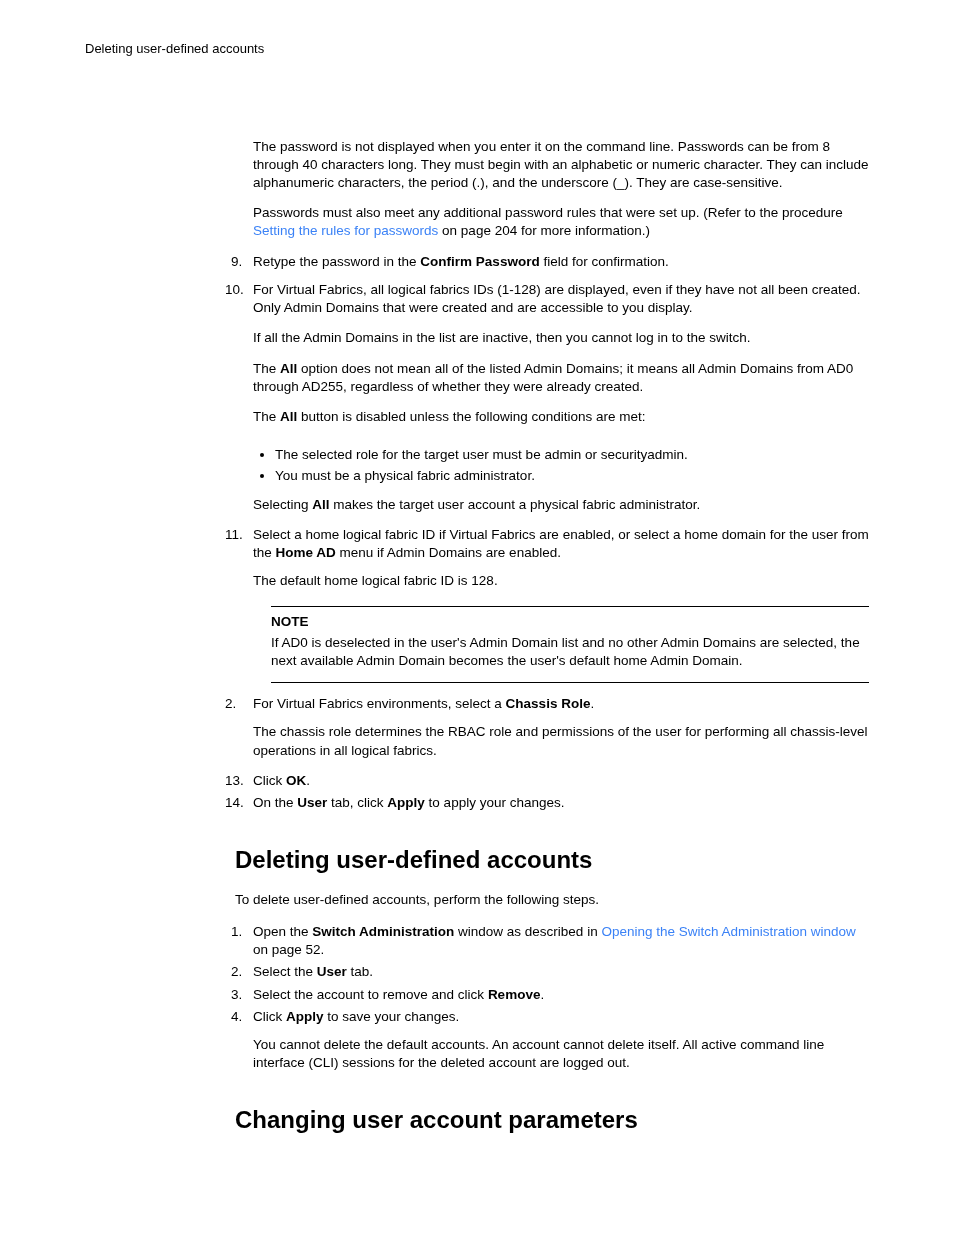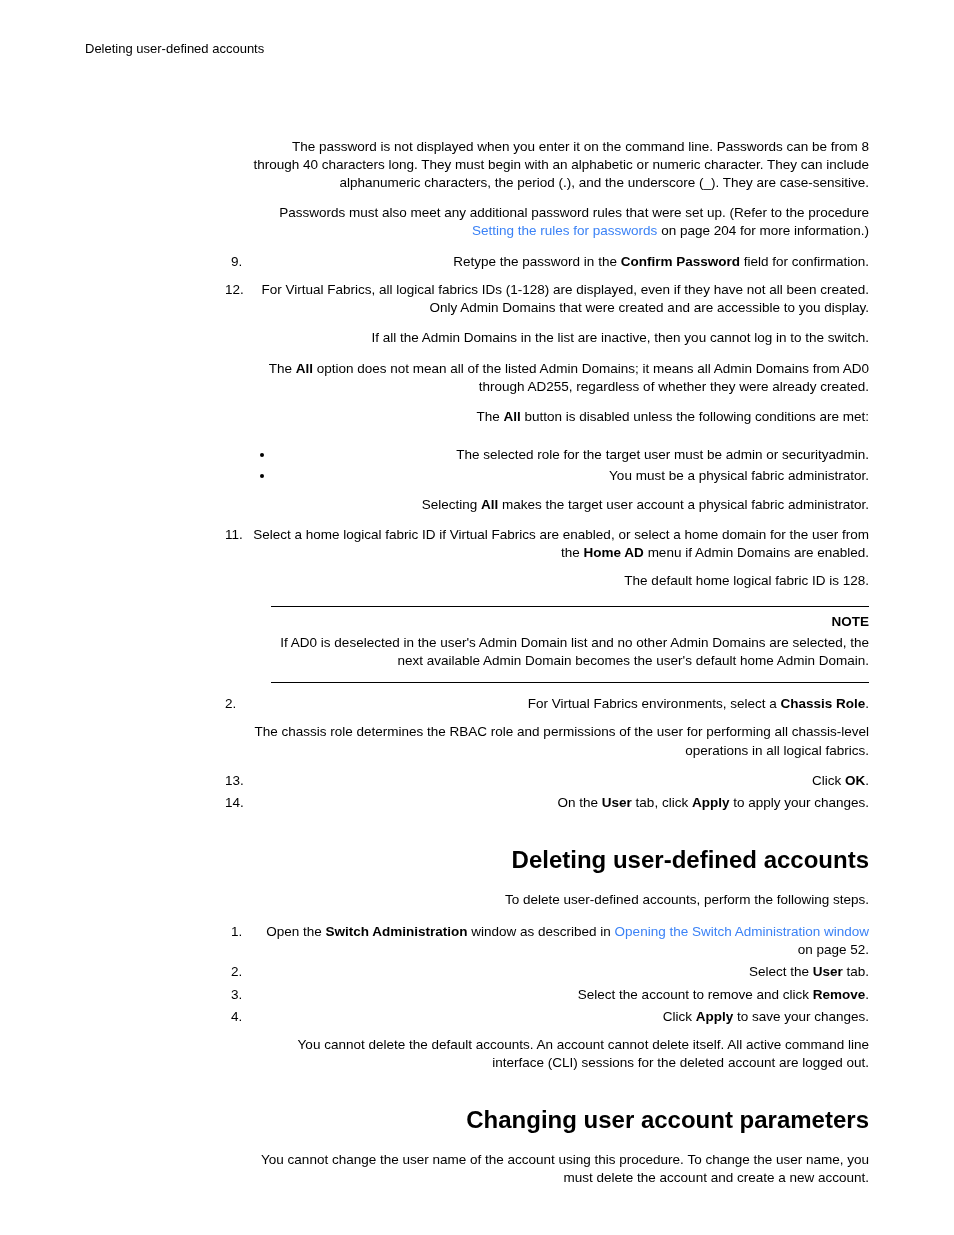--- a/index.html
+++ b/index.html
@@ -10,21 +10,20 @@
     background: #fff;
     margin: 0;
     padding: 40px 85px 40px 85px;
   }
   .running-header {
     font-size: 13px;
     margin-bottom: 80px;
   }
   .content {
     margin-left: 150px;
-    text-align: right;
   }
   .para {
     margin: 0 0 12px 0;
   }
   .indent {
     margin-left: 18px;
   }
   a.link {
     color: #3b82f6;
     text-decoration: none;
@@ -92,21 +91,21 @@
   <p class="para indent">
     <span>Passwords must also meet any additional password rules that were set up. (Refer to the procedure </span><a href="#" class="link">Setting the rules for passwords</a><span> on page 204 for more information.)</span>
   </p>
 
   <ol class="steps">
     <li>
       <span class="num">9.</span>
       <span>Retype the password in the </span><b>Confirm Password</b><span> field for confirmation.</span>
     </li>
     <li>
-      <span class="num tight">12.</span>
+      <span class="num tight">10.</span>
       <p class="step-body">For Virtual Fabrics, all logical fabrics IDs (1-128) are displayed, even if they have not all been created. Only Admin Domains that were created and are accessible to you display.</p>
       <p class="step-body">If all the Admin Domains in the list are inactive, then you cannot log in to the switch.</p>
       <p class="step-body">
         <span>The </span><b>All</b><span> option does not mean all of the listed Admin Domains; it means all Admin Domains from AD0 through AD255, regardless of whether they were already created.</span>
       </p>
       <p class="step-body" style="margin-bottom:20px">
         <span>The </span><b>All</b><span> button is disabled unless the following conditions are met:</span>
       </p>
       <ul class="bullets">
         <li>The selected role for the target user must be admin or securityadmin.</li>
@@ -160,15 +159,14 @@
     </li>
     <li>
       <span class="num">4.</span>
       <span>Click </span><b>Apply</b><span> to save your changes.</span>
       <p class="step-body">You cannot delete the default accounts. An account cannot delete itself. All active command line interface (CLI) sessions for the deleted account are logged out.</p>
     </li>
   </ol>
 
   <h2 class="section">Changing user account parameters</h2>
 
-  <p class="intro">You cannot change the user name of the account using this procedure. To change the user name, you must delete the account and create a new account.</p>
 
 </div>
 
 </body></html>

